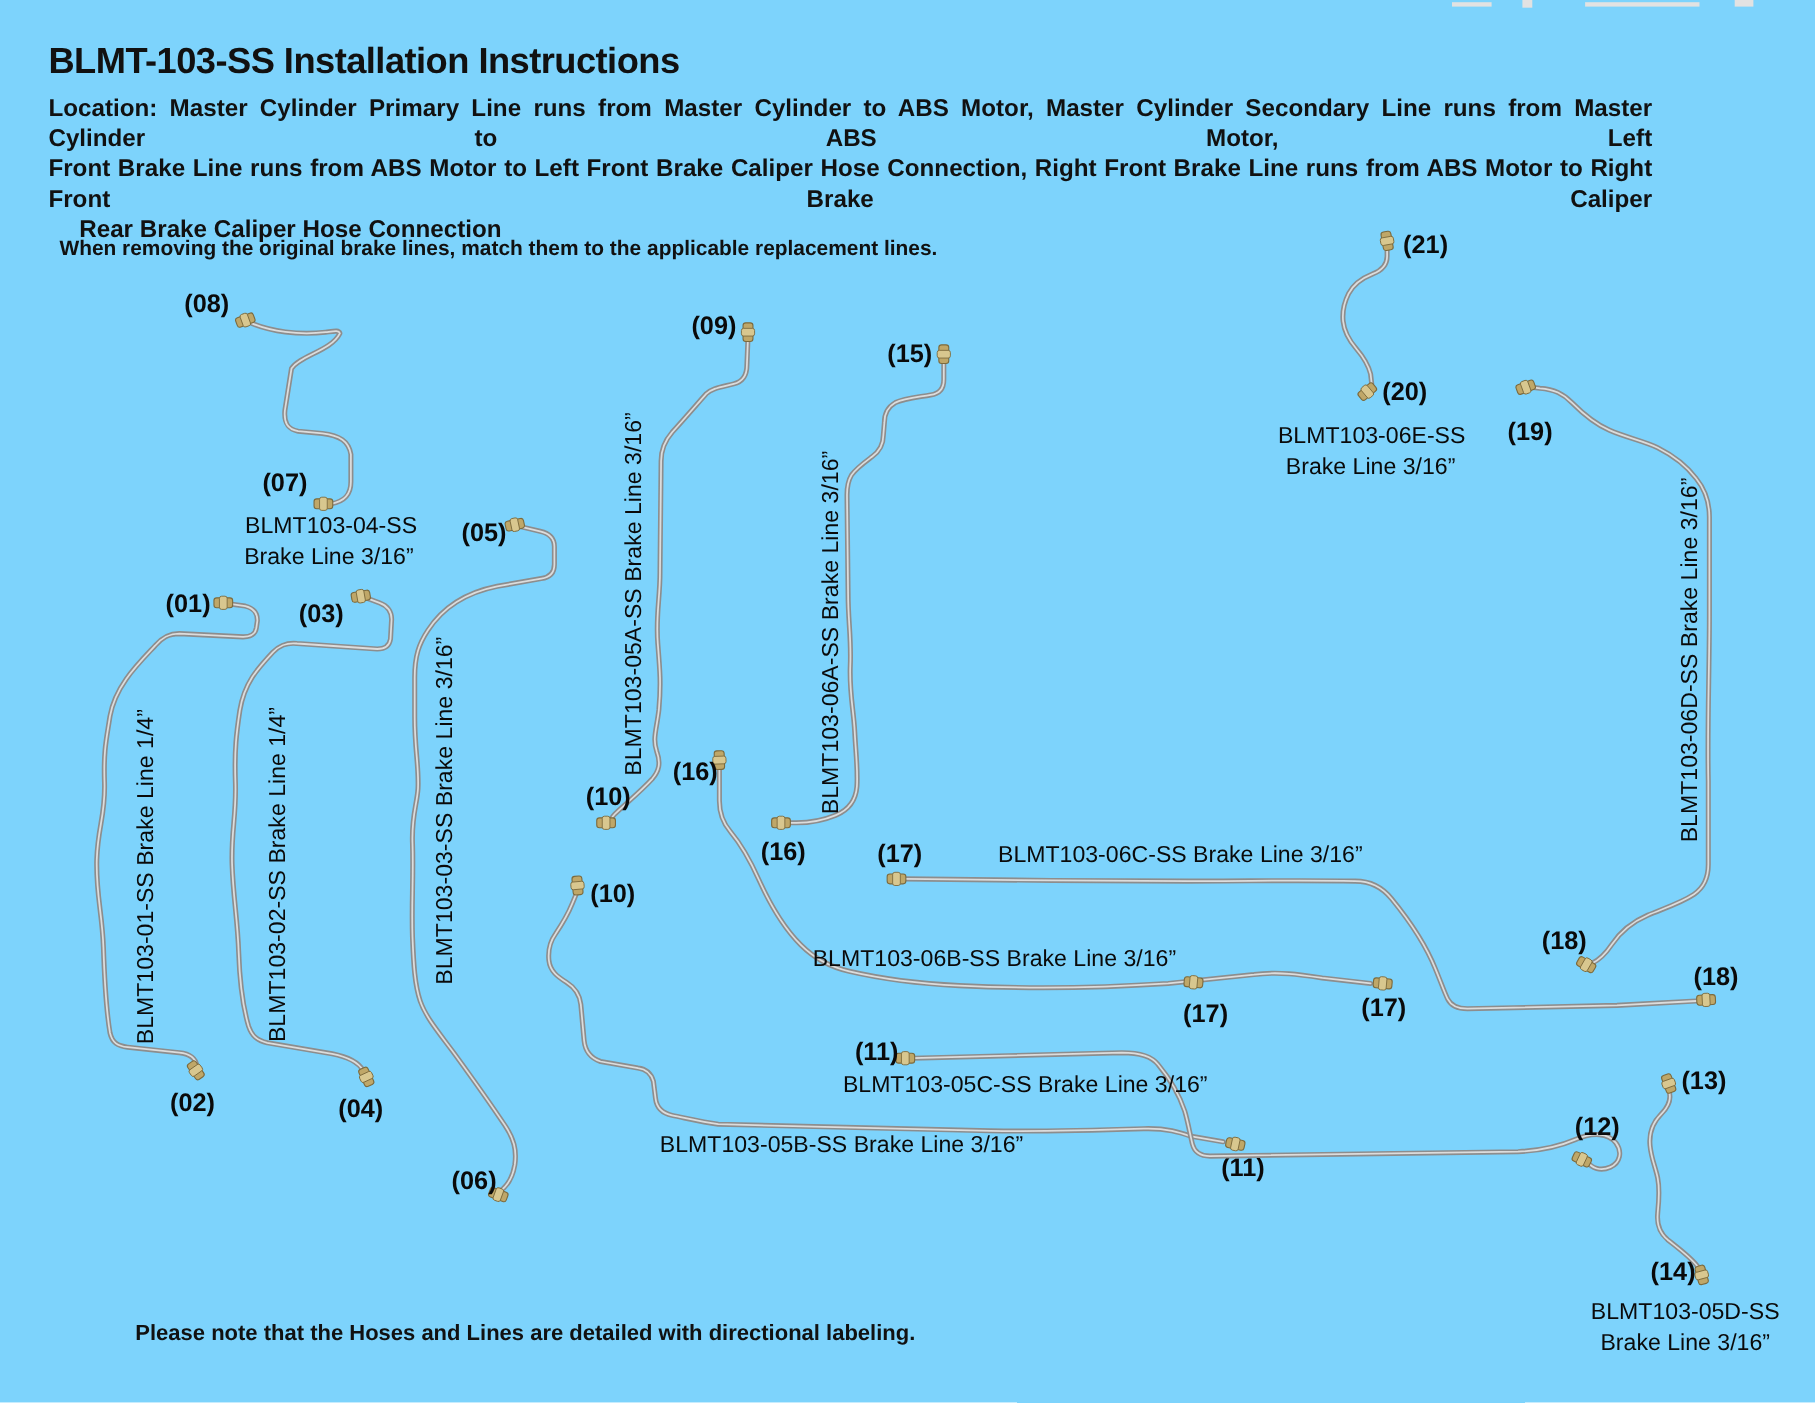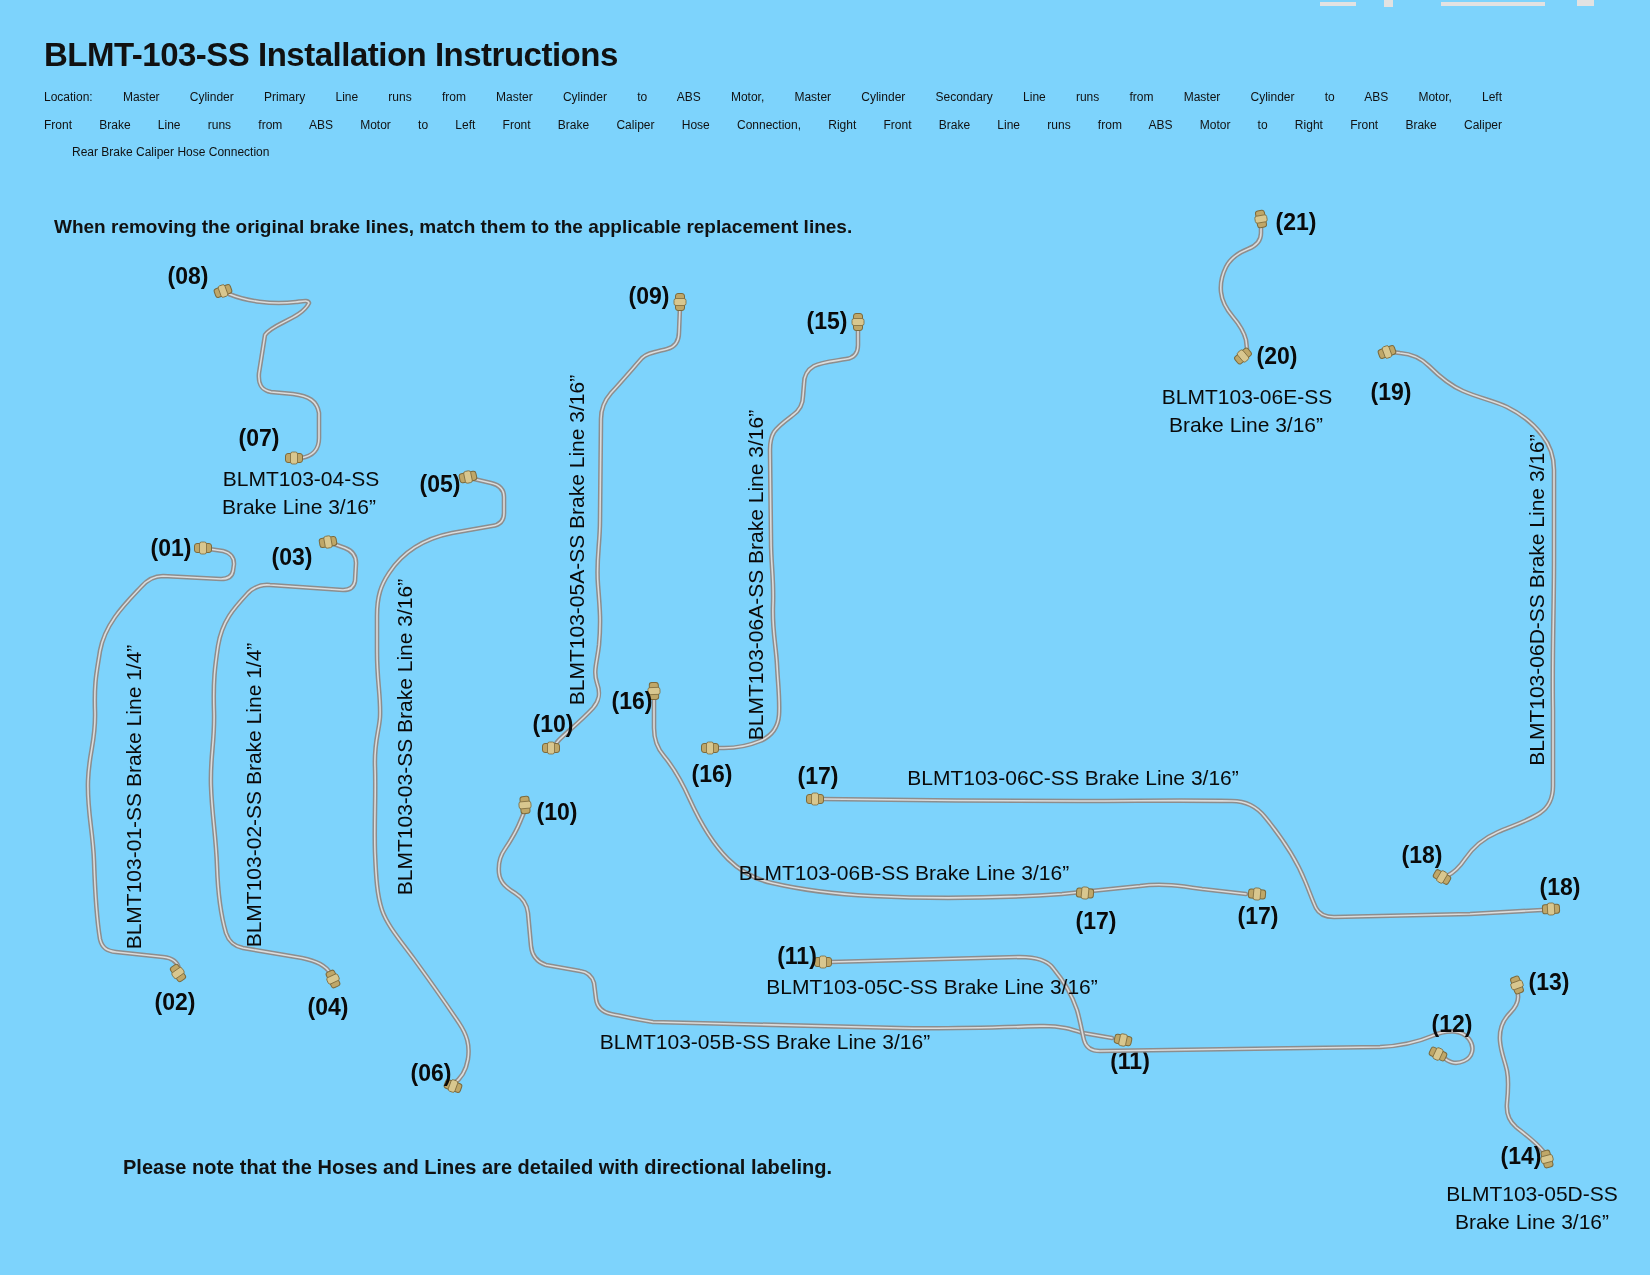--- a/index.html
+++ b/index.html
@@ -1,26 +1,26 @@
 <!DOCTYPE html>
 <html><head>
 <meta charset="utf-8">
 <style>
   html,body{margin:0;padding:0;background:#fff;}
   .page{position:relative;width:1650px;height:1275px;background:#7dd3fc;overflow:hidden;
         font-family:"Liberation Sans",sans-serif;color:#111;}
   .page-title{position:absolute;left:44px;top:36px;font-size:33px;font-weight:700;
               letter-spacing:-0.5px;white-space:nowrap;}
-  .location-block{position:absolute;left:44px;top:84px;width:1458px;font-size:12px;
-                  font-weight:400;line-height:27.5px;}
+  .location-block{position:absolute;left:44px;top:84px;width:1458px;font-size:22px;
+                  font-weight:700;line-height:27.5px;}
   .loc-line{text-align:justify;text-align-last:justify;-moz-text-align-last:justify;white-space:normal;}
   .loc-line.last{text-align:left;text-align-last:left;margin-left:28px;-moz-text-align-last:left;}
   .intro-note{position:absolute;left:54px;top:216px;font-size:19px;font-weight:700;white-space:nowrap;}
   .footer-notes{position:absolute;left:123px;top:1152px;font-size:20px;font-weight:700;line-height:31px;}
-  .footer-notes div{white-space:nowrap;}
+  .footer-notes div{white-space:nowrap;margin-top:45px;}
   #diagram-svg{position:absolute;left:0;top:0;}
   .tube-outer{fill:none;stroke:#8d8d8d;stroke-width:4.6;stroke-linecap:round;stroke-linejoin:round;}
   .tube-inner{fill:none;stroke:#dcdcdc;stroke-width:1.6;stroke-linecap:round;stroke-linejoin:round;}
   .fit-body{fill:#bfa768;stroke:#7c6a3c;stroke-width:1;}
   .fit-nut{fill:#d8c78f;stroke:#7c6a3c;stroke-width:0.8;}
   .lbl-num{font-family:"Liberation Sans",sans-serif;font-size:23px;font-weight:700;fill:#0a0a0a;
            text-anchor:middle;dominant-baseline:central;}
   .lbl-part{font-family:"Liberation Sans",sans-serif;font-size:21px;font-weight:400;fill:#0a0a0a;
             text-anchor:middle;dominant-baseline:central;}
   .artifact{fill:#e2e2e2;}

